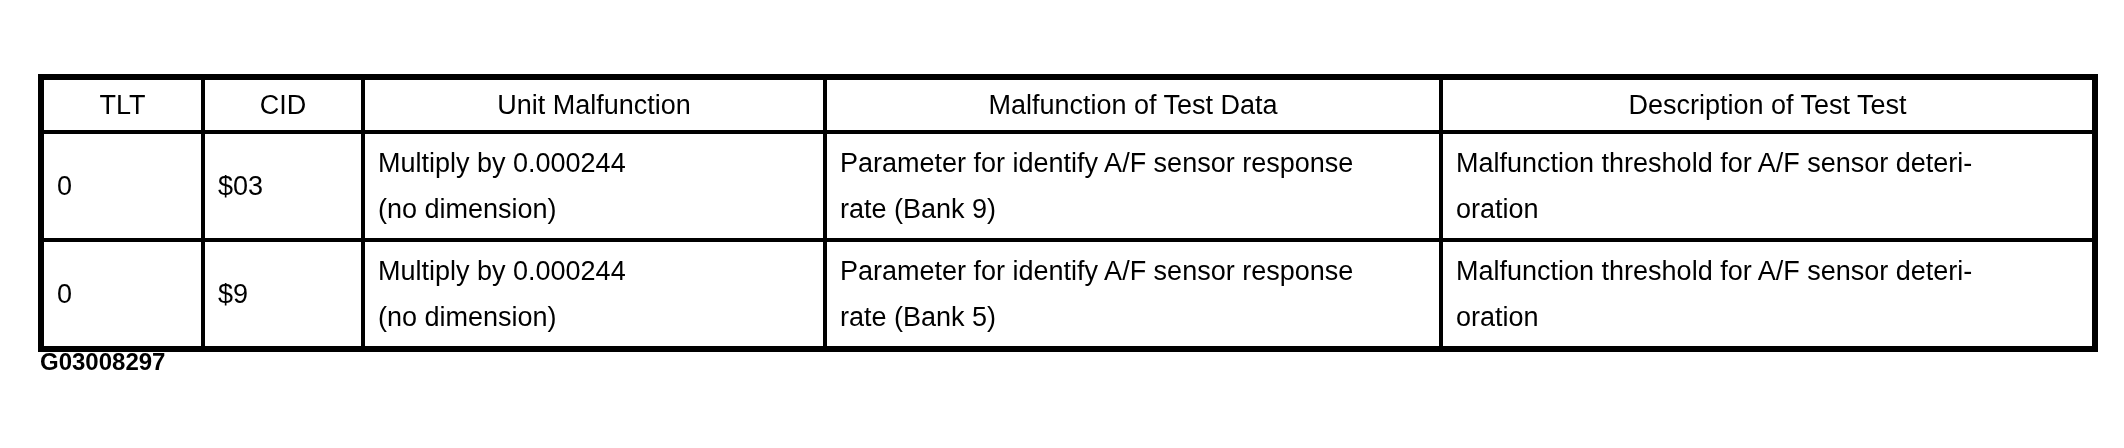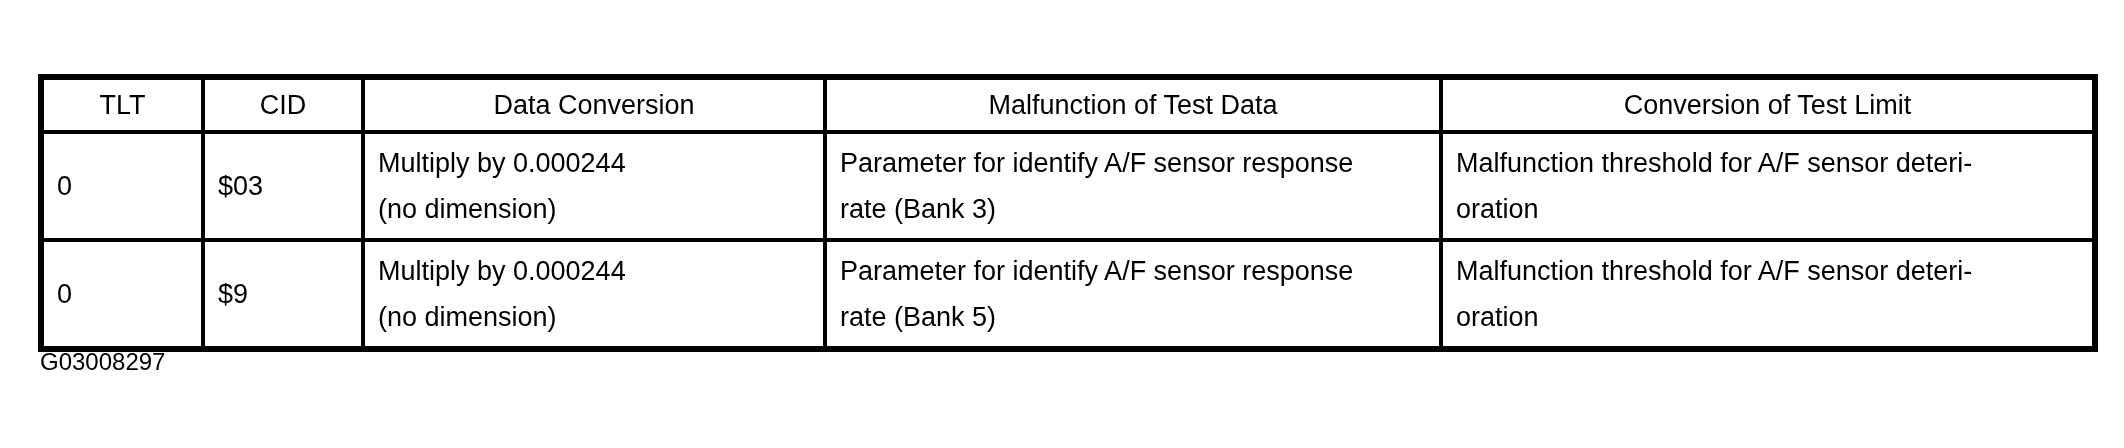--- a/index.html
+++ b/index.html
@@ -51,21 +51,21 @@
   .cell-line {
     display: block;
     white-space: nowrap;
     overflow: hidden;
   }
   .figure-caption {
     position: absolute;
     left: 40px;
     top: 348px;
     font-size: 24px;
-    font-weight: 400;
+    font-weight: 700;
     letter-spacing: 0px;
   }
   col.c-tlt   { width: 162px; }
   col.c-cid   { width: 160px; }
   col.c-unit  { width: 462px; }
   col.c-data  { width: 616px; }
   col.c-limit { width: 654px; }
 </style>
 </head>
 <body>
@@ -75,36 +75,36 @@
     <col class="c-tlt">
     <col class="c-cid">
     <col class="c-unit">
     <col class="c-data">
     <col class="c-limit">
   </colgroup>
   <thead>
     <tr>
       <th>TLT</th>
       <th>CID</th>
-      <th>Data Conversion</th>
+      <th>Unit Malfunction</th>
       <th>Malfunction of Test Data</th>
-      <th>Conversion of Test Limit</th>
+      <th>Description of Test Test</th>
     </tr>
   </thead>
   <tbody>
     <tr>
       <td>0</td>
       <td>$03</td>
       <td>
         <span class="cell-line">Multiply by 0.000244</span>
         <span class="cell-line">(no dimension)</span>
       </td>
       <td>
         <span class="cell-line">Parameter for identify A/F sensor response</span>
-        <span class="cell-line">rate (Bank 3)</span>
+        <span class="cell-line">rate (Bank 9)</span>
       </td>
       <td>
         <span class="cell-line">Malfunction threshold for A/F sensor deteri-</span>
         <span class="cell-line">oration</span>
       </td>
     </tr>
     <tr>
       <td>0</td>
       <td>$9</td>
       <td>

